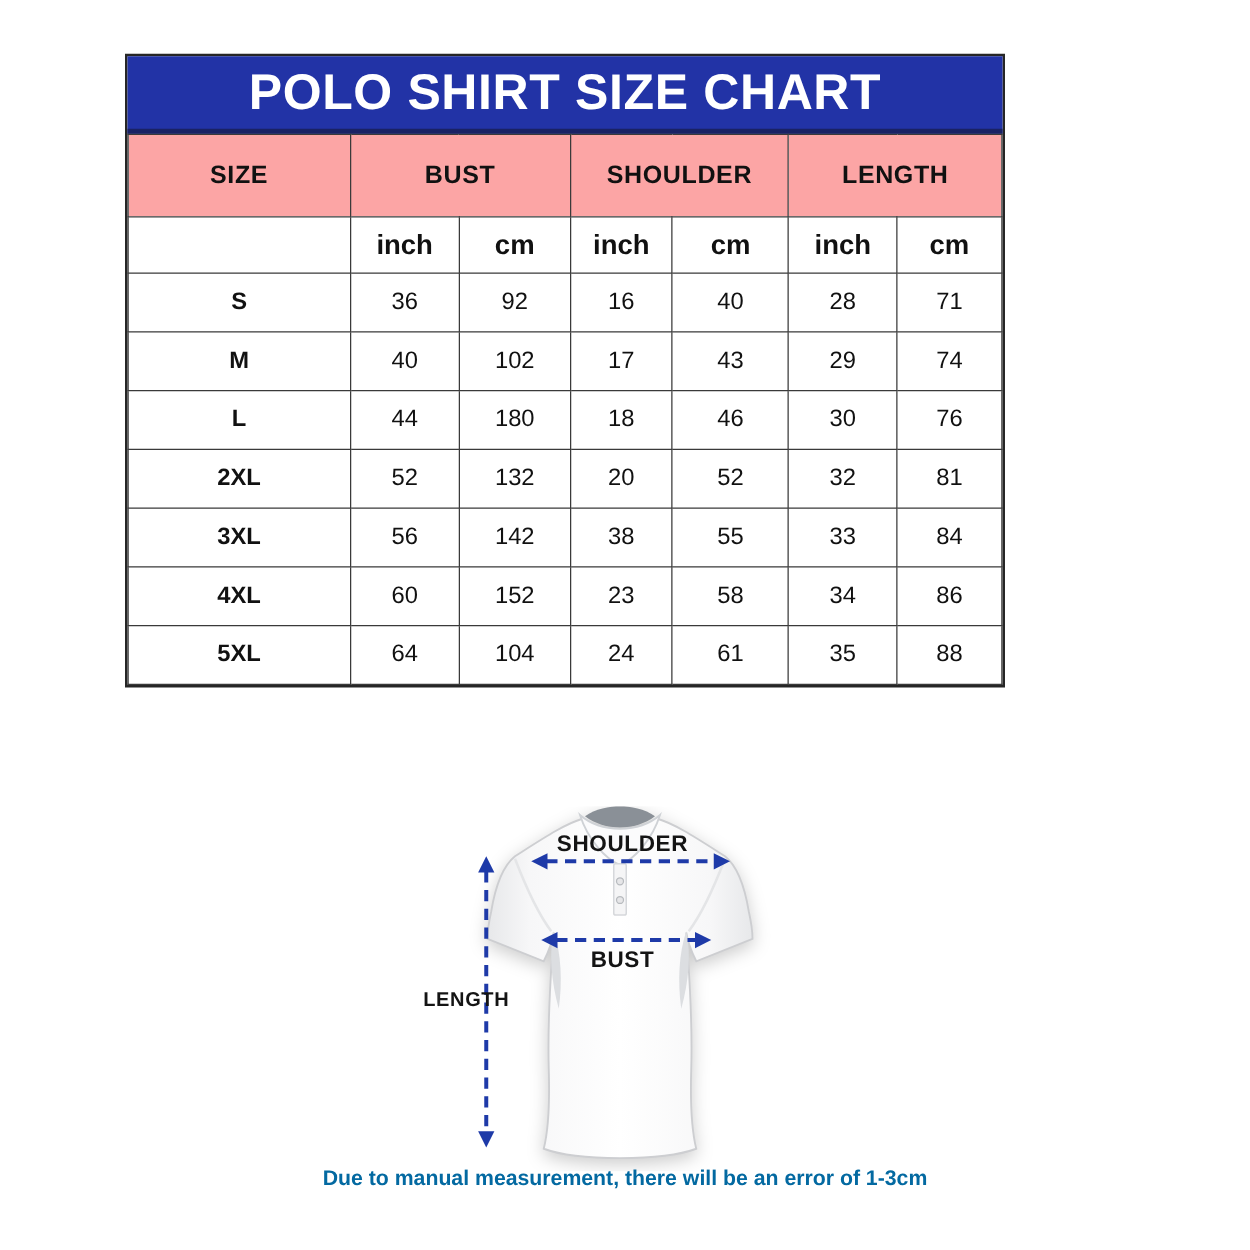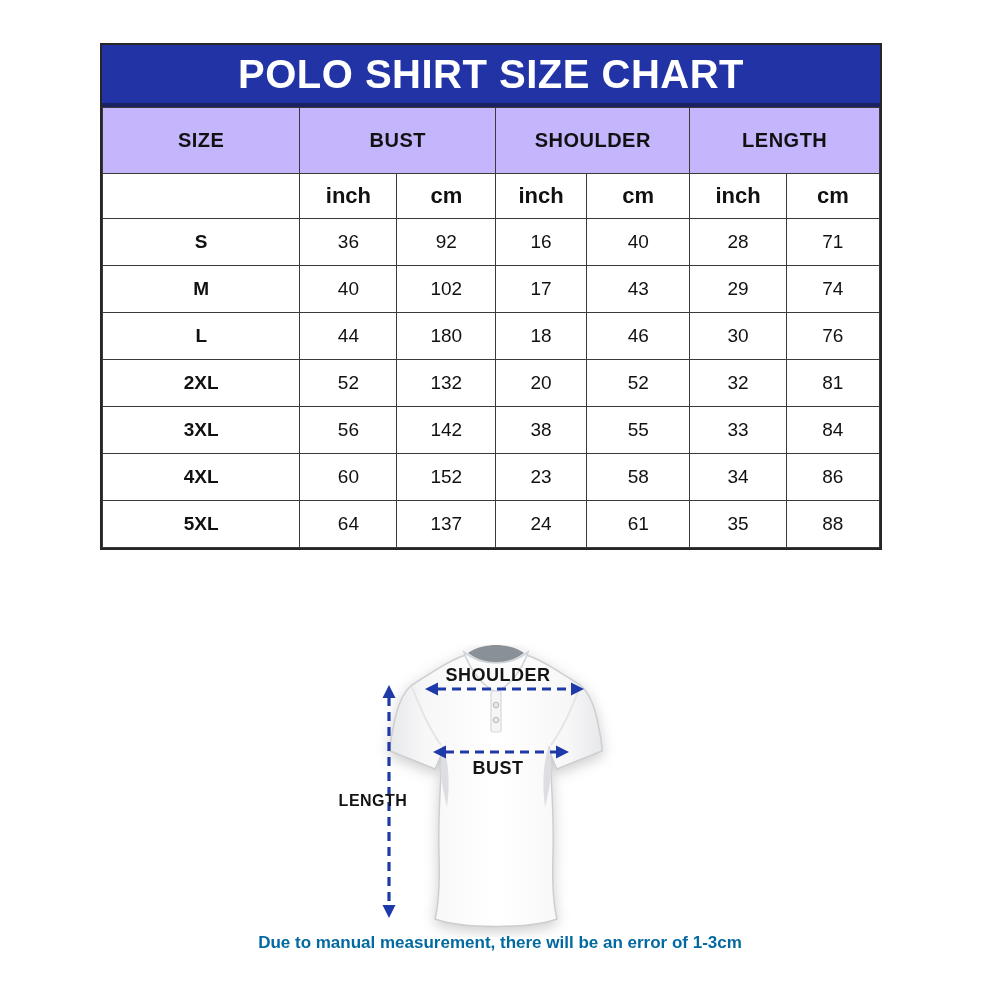--- a/index.html
+++ b/index.html
@@ -7,21 +7,21 @@
   .page {
     position:relative;
     width:1000px; height:1000px;
     background:#ffffff;
     font-family:"Liberation Sans", sans-serif;
     overflow:hidden;
   }
 
   
   .chart-box {
-    position:absolute; left:100px; top:43px; width:782px;
+    position:absolute; left:100px; top:43px; width:704px;
     border:2px solid #262626;
   }
   .banner {
     height:62px;
     background:#2233a6;
     border-bottom:4px solid #1a2264;
     display:flex; align-items:center; justify-content:center;
   }
   .banner span {
     color:#ffffff; font-weight:bold; font-size:40px; letter-spacing:0.5px;
@@ -29,21 +29,21 @@
   table.size-table {
     width:100%; border-collapse:collapse; table-layout:fixed;
     font-size:19px; color:#111;
   }
   table.size-table th, table.size-table td {
     border:1.5px solid #3a3a3a;
     text-align:center; vertical-align:middle;
     overflow:hidden;
   }
   tr.group-row th {
-    height:66px; background:#c4b5fd;
+    height:66px; background:#fca5a5;
     font-size:20px; font-weight:bold; letter-spacing:0.5px;
   }
   tr.unit-row th {
     height:45px; background:#ffffff;
     font-size:22px; font-weight:bold;
   }
   tbody tr { height:47px; background:#ffffff; }
   tbody th.size-cell { font-weight:bold; font-size:19px; background:#ffffff; }
   tbody td.value-cell { font-weight:normal; font-size:19px;margin-left:16px; }
 
@@ -158,21 +158,21 @@
           <td class="value-cell">60</td>
           <td class="value-cell">152</td>
           <td class="value-cell">23</td>
           <td class="value-cell">58</td>
           <td class="value-cell">34</td>
           <td class="value-cell">86</td>
         </tr>
         <tr>
           <th class="size-cell">5XL</th>
           <td class="value-cell">64</td>
-          <td class="value-cell">137</td>
+          <td class="value-cell">104</td>
           <td class="value-cell">24</td>
           <td class="value-cell">61</td>
           <td class="value-cell">35</td>
           <td class="value-cell">88</td>
         </tr>
       </tbody>
     </table>
   </div>
 
   <div class="diagram">

